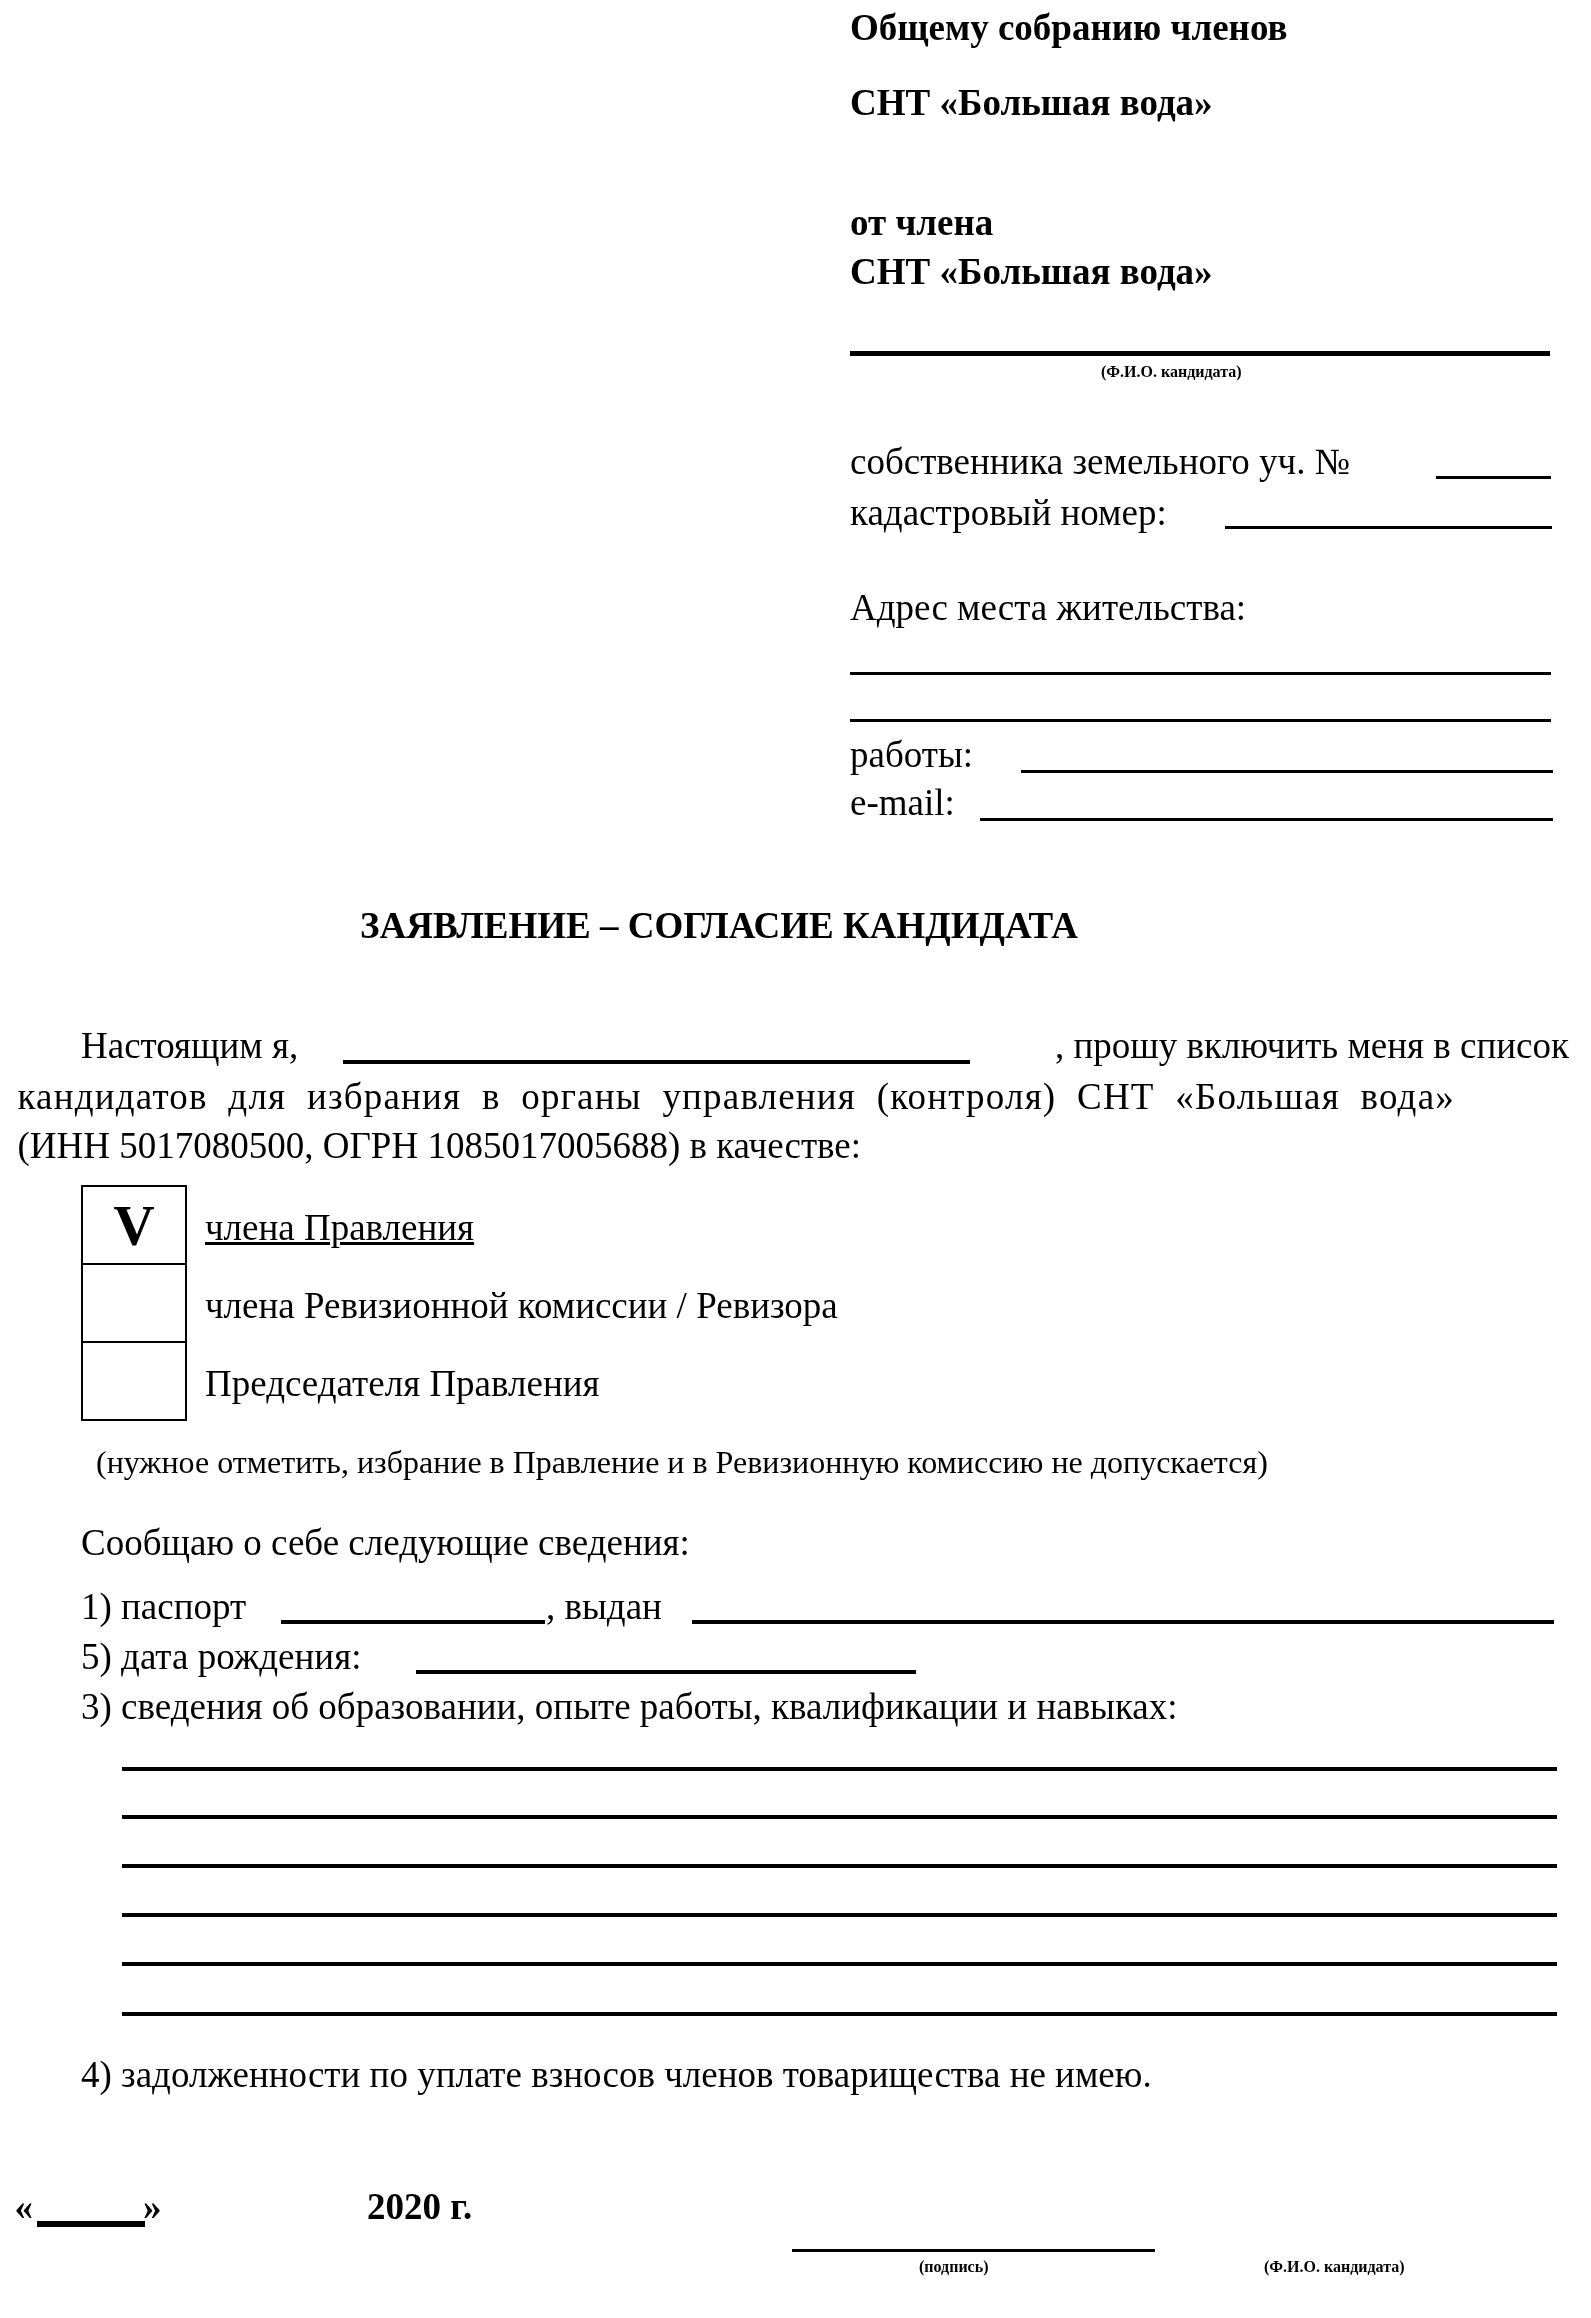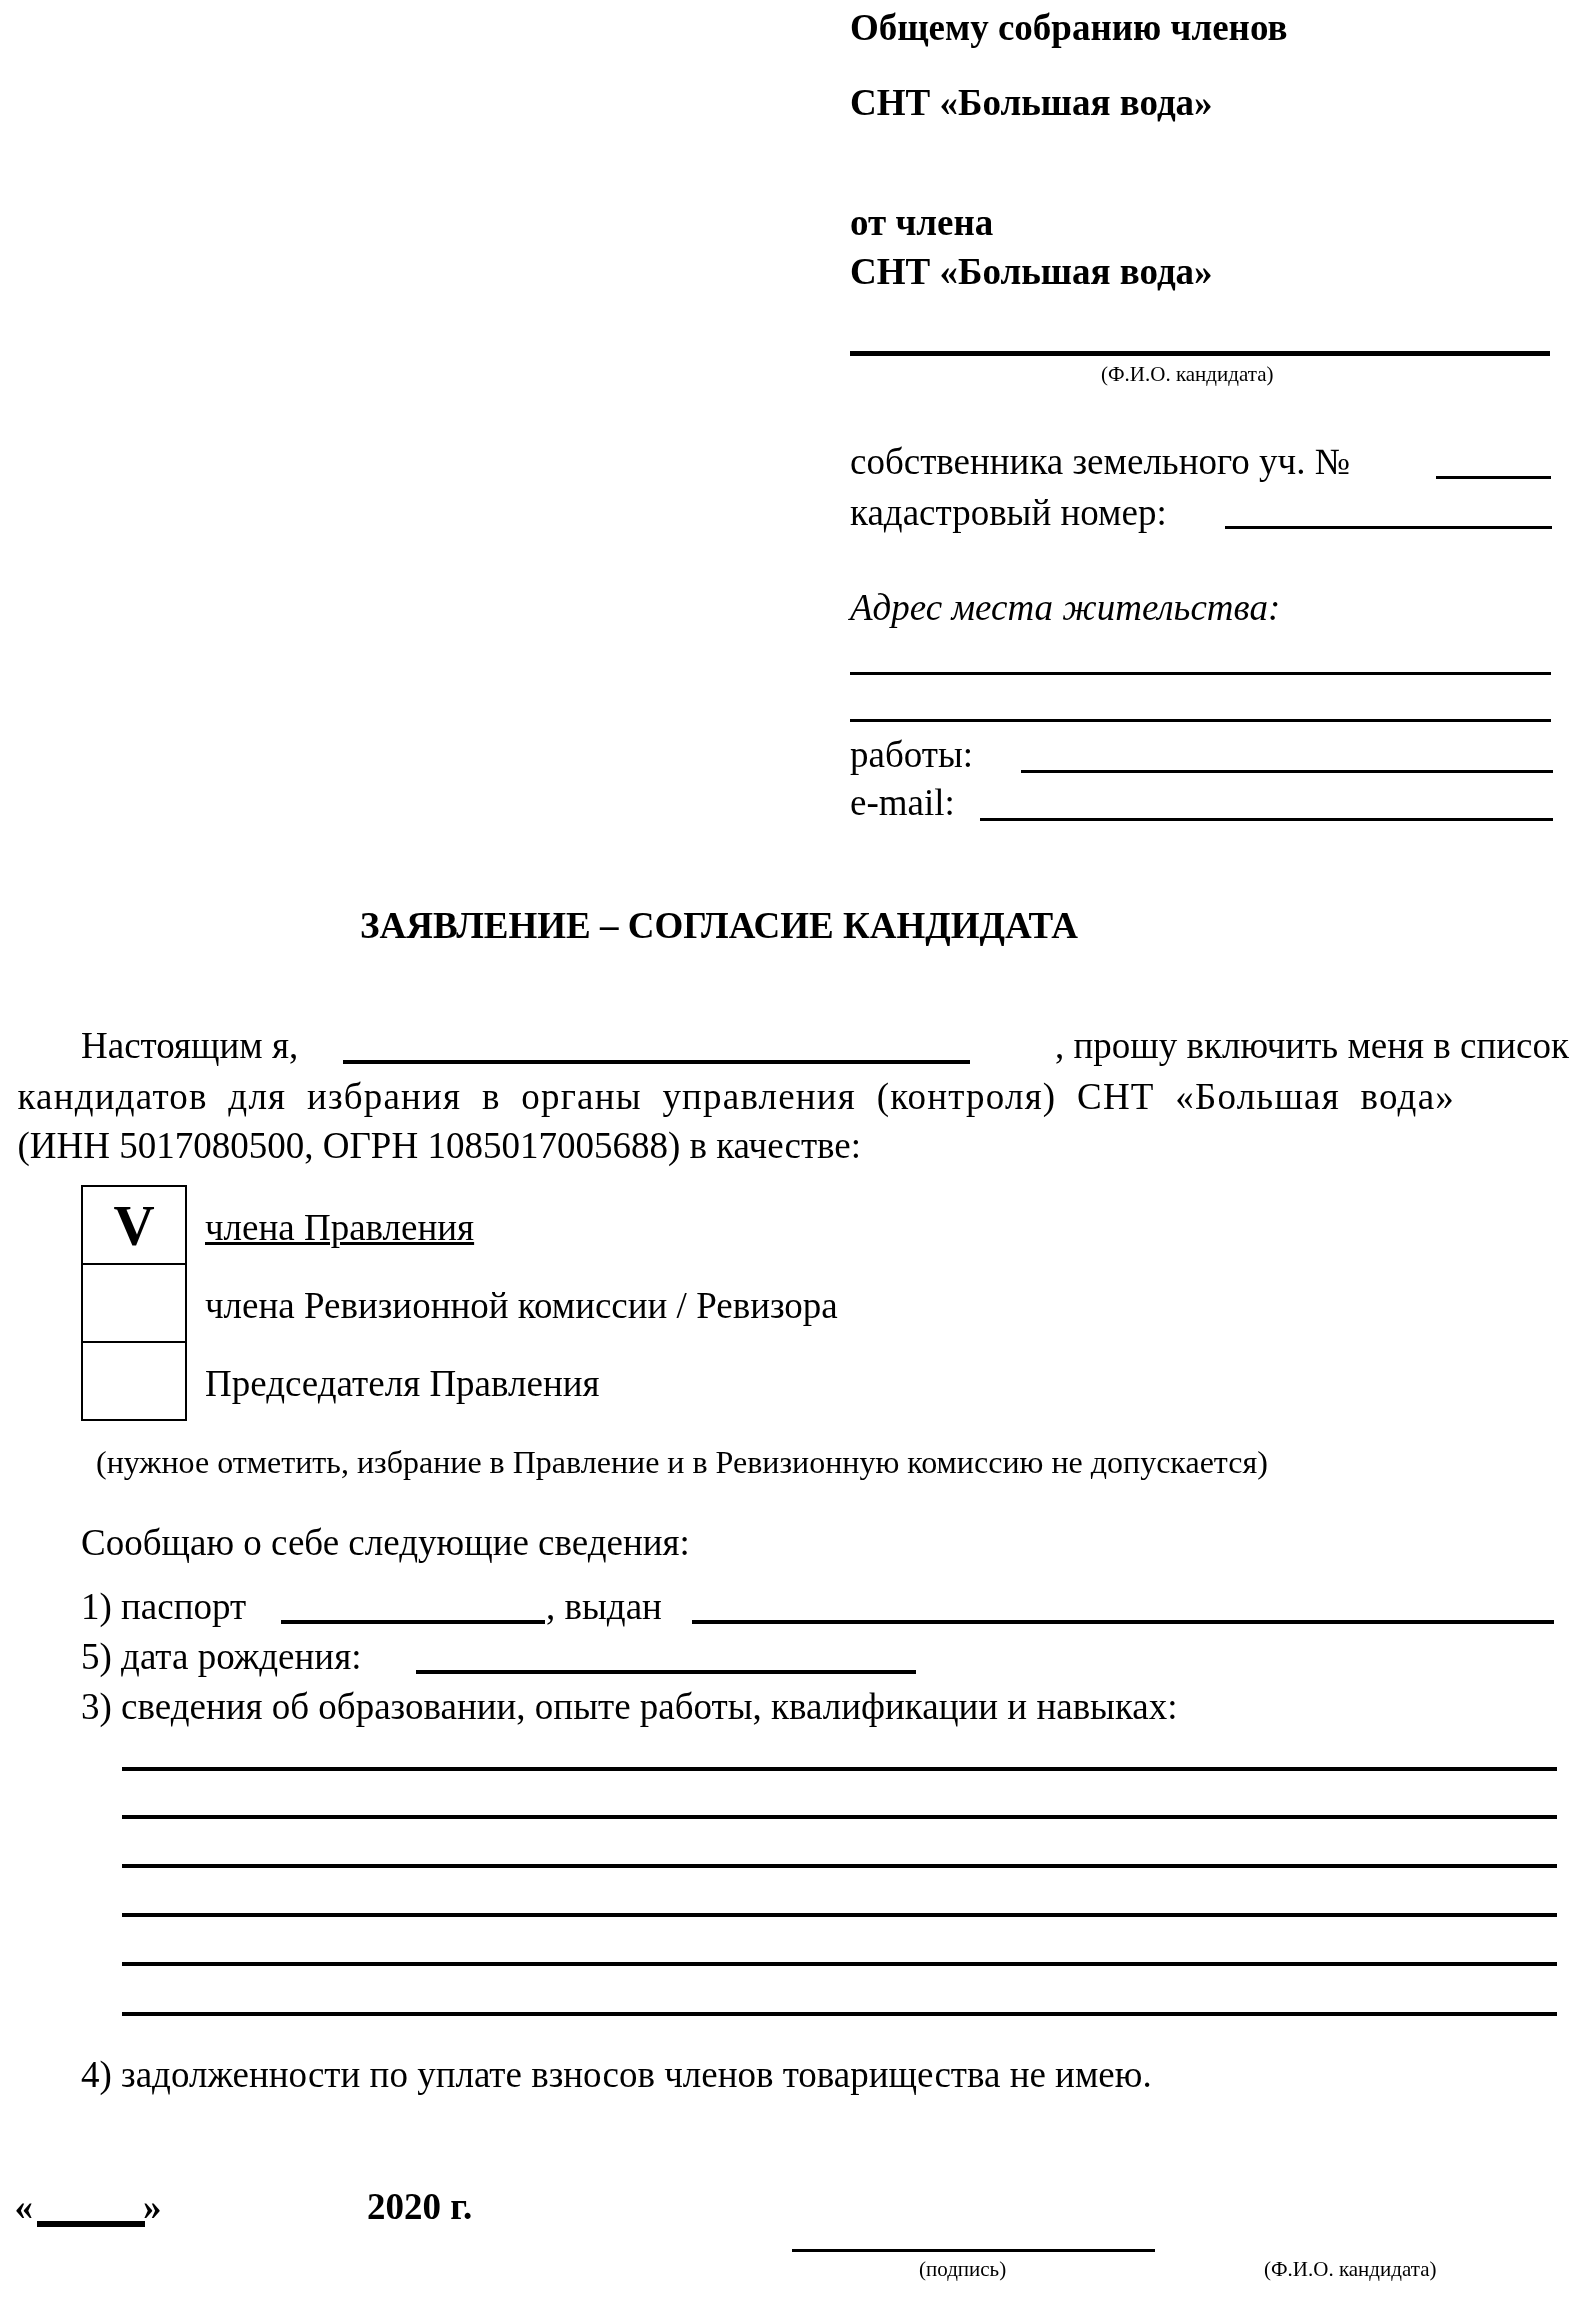--- a/index.html
+++ b/index.html
@@ -1,21 +1,21 @@
 <!DOCTYPE html>
 <html style="font-size:11.7px"><head>
 <meta charset="utf-8">
 <style>
   html, body { margin:0; padding:0; background:#ffffff; }
   body { width:1591px; height:2319px; position:relative; overflow:hidden;
          font-family:"Liberation Serif","DejaVu Serif",serif; color:#000; }
   .abs { position:absolute; white-space:nowrap; }
   .hdr { font-size:37px; font-weight:bold; line-height:1; }
   .txt { font-size:37px; line-height:1; }
-  .small-b { font-size:21px; font-weight:normal; line-height:1; }
+  .small-b { font-size:16px; font-weight:bold; line-height:1; }
   .rule { position:absolute; background:#000; }
   .title { font-size:37px; font-weight:bold; line-height:1; text-align:center; }
   .cbox { position:absolute; left:81px; width:106px; border:2.2px solid #000; box-sizing:border-box; }
   .cbox-mark { font-size:57px; font-weight:bold; text-align:center; line-height:77px; }
 </style>
 </head>
 <body>
 
 <div class="abs hdr" style="left:850px; top:8.8px;">Общему собранию членов</div>
 <div class="abs hdr" style="left:850px; top:84px;">СНТ «Большая вода»</div>
@@ -26,21 +26,21 @@
 <div class="abs small-b" style="left:1101px; top:364px;">(Ф.И.О. кандидата)</div>
 
 <div class="abs txt" style="left:850px; top:443px;">
   <span>собственника земельного уч. №</span>
 </div>
 <div class="rule" style="left:1436px; top:476px; width:115px; height:2.9px;"></div>
 
 <div class="abs txt" style="left:850px; top:494px;">кадастровый номер:</div>
 <div class="rule" style="left:1225px; top:526px; width:327px; height:2.9px;"></div>
 
-<div class="abs txt" style="left:850px; top:589px;font-style:italic;">Адрес места жительства:</div>
+<div class="abs txt" style="left:850px; top:589px;">Адрес места жительства:</div>
 <div class="rule" style="left:850px; top:672px; width:701px; height:2.9px;"></div>
 <div class="rule" style="left:850px; top:719px; width:701px; height:2.9px;"></div>
 
 <div class="abs txt" style="left:850px; top:736px;">работы:</div>
 <div class="rule" style="left:1021px; top:770px; width:532px; height:2.9px;"></div>
 
 <div class="abs txt" style="left:850px; top:784px;">e-mail:</div>
 <div class="rule" style="left:980px; top:818px; width:573px; height:2.9px;"></div>
 
 <div class="abs title" style="left:0; top:907px; width:1438px;">ЗАЯВЛЕНИЕ – СОГЛАСИЕ КАНДИДАТА</div>

